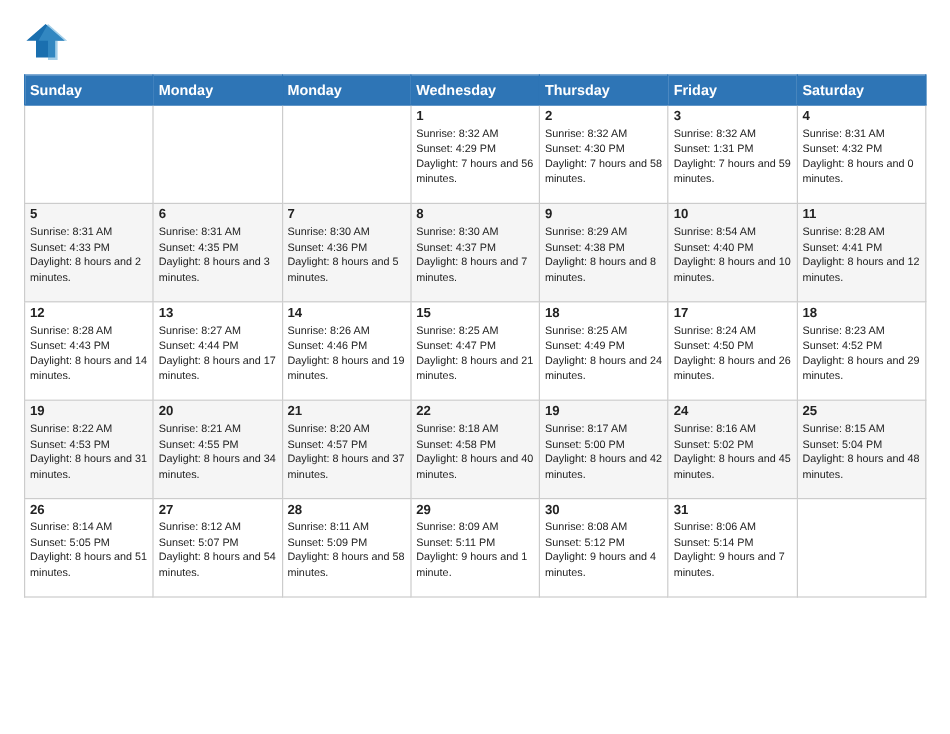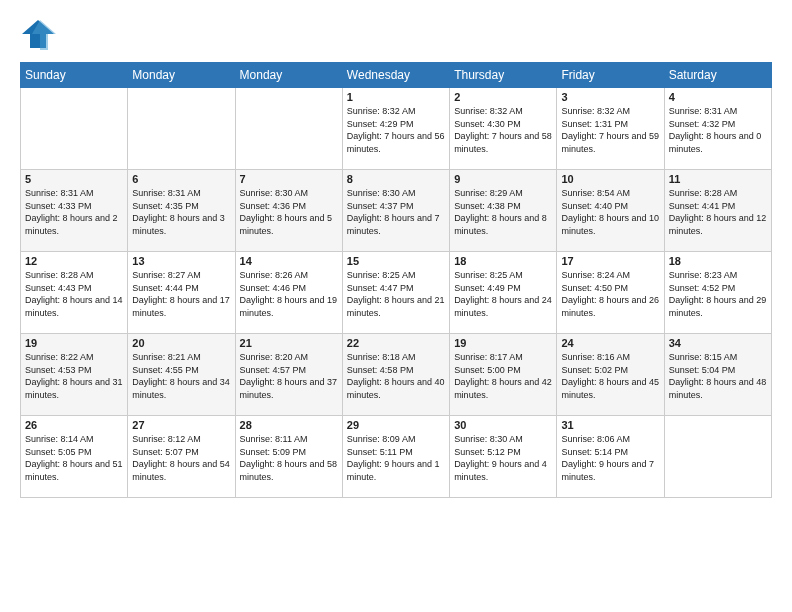--- a/index.html
+++ b/index.html
@@ -54,21 +54,21 @@
     }
     .calendar {
       width: 100%;
       border-collapse: collapse;
       table-layout: fixed;
     }
     .calendar thead th {
       background: #2e75b6;
       color: #fff;
       font-size: 12px;
-      font-weight: normal;
+      font-weight: bold;
       padding: 5px 4px;
       text-align: left;
       border: 1px solid #2e75b6;
     }
     .calendar tbody td {
       border: 1px solid #ccc;
       vertical-align: top;
       padding: 3px 4px;
       font-size: 9.5px;
       color: #222;
@@ -300,21 +300,21 @@
 and 42 minutes.</div>
           </td>
           <td>
             <span class="day-number">24</span>
             <div class="day-info">Sunrise: 8:16 AM
 Sunset: 5:02 PM
 Daylight: 8 hours
 and 45 minutes.</div>
           </td>
           <td>
-            <span class="day-number">34</span>
+            <span class="day-number">25</span>
             <div class="day-info">Sunrise: 8:15 AM
 Sunset: 5:04 PM
 Daylight: 8 hours
 and 48 minutes.</div>
           </td>
         </tr>
         <tr>
           <td>
             <span class="day-number">26</span>
             <div class="day-info">Sunrise: 8:14 AM
@@ -338,21 +338,21 @@
           </td>
           <td>
             <span class="day-number">29</span>
             <div class="day-info">Sunrise: 8:09 AM
 Sunset: 5:11 PM
 Daylight: 9 hours
 and 1 minute.</div>
           </td>
           <td>
             <span class="day-number">30</span>
-            <div class="day-info">Sunrise: 8:30 AM
+            <div class="day-info">Sunrise: 8:08 AM
 Sunset: 5:12 PM
 Daylight: 9 hours
 and 4 minutes.</div>
           </td>
           <td>
             <span class="day-number">31</span>
             <div class="day-info">Sunrise: 8:06 AM
 Sunset: 5:14 PM
 Daylight: 9 hours
 and 7 minutes.</div>

